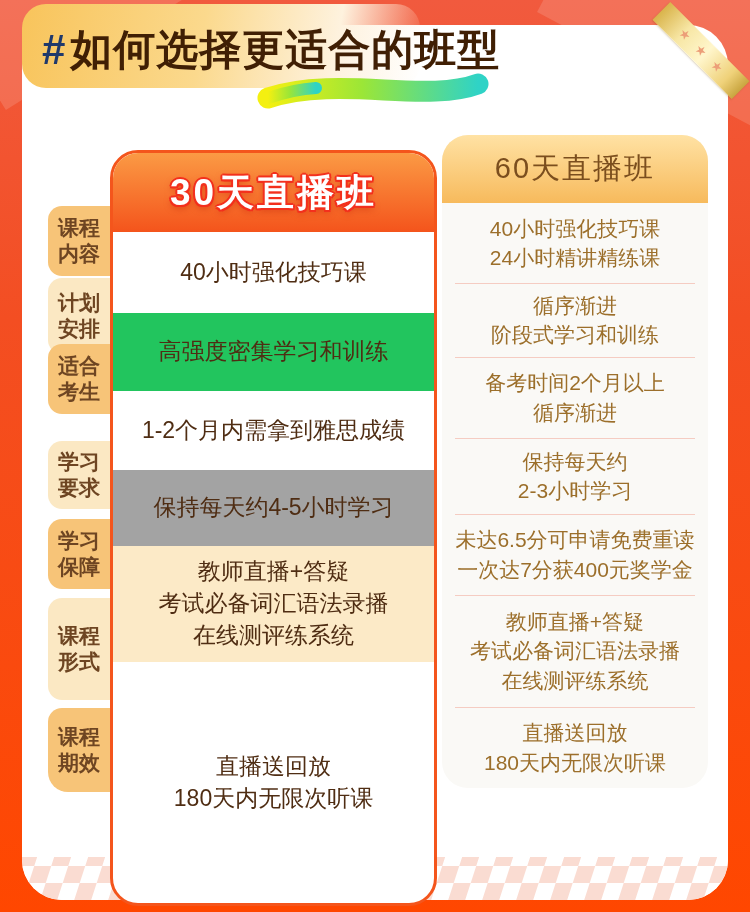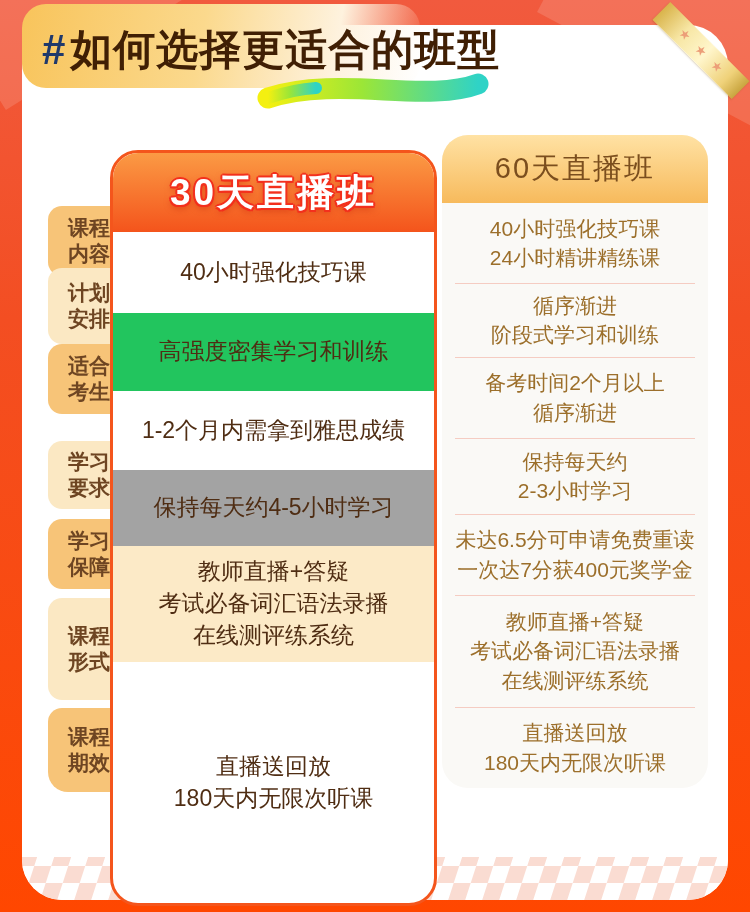--- a/index.html
+++ b/index.html
@@ -45,26 +45,26 @@
     display:flex;align-items:center;justify-content:center;gap:11px;
     box-shadow:0 1px 2px rgba(120,80,0,.25);
   }
   .ribbon .star{color:#EC9E78;font-size:13px;line-height:1;}
 
   
   .row-label{
     position:absolute;left:48px;width:62px;z-index:2;
     border-radius:14px 0 0 14px;
     display:flex;flex-direction:column;align-items:center;justify-content:center;
-    color:#6E4522;font-size:21px;font-weight:600;line-height:1.22;text-align:center;padding-left:10px;
+    color:#6E4522;font-size:21px;font-weight:600;line-height:1.22;text-align:center;
   }
   .lab-dark{background:#F7C478;}
   .lab-light{background:#FBE8C3;}
   .rl1{top:206px;height:70px}
-  .rl2{top:268px;height:76px}
+  .rl2{top:278px;height:76px}
   .rl3{top:344px;height:70px}
   .rl4{top:441px;height:68px}
   .rl5{top:519px;height:70px}
   .rl6{top:598px;height:102px}
   .rl7{top:708px;height:84px;border-radius:14px 0 0 20px;}
 
   
   .card-left{
     position:absolute;left:110px;top:118px;width:327px;height:756px;
     box-sizing:border-box;background:#fff;

